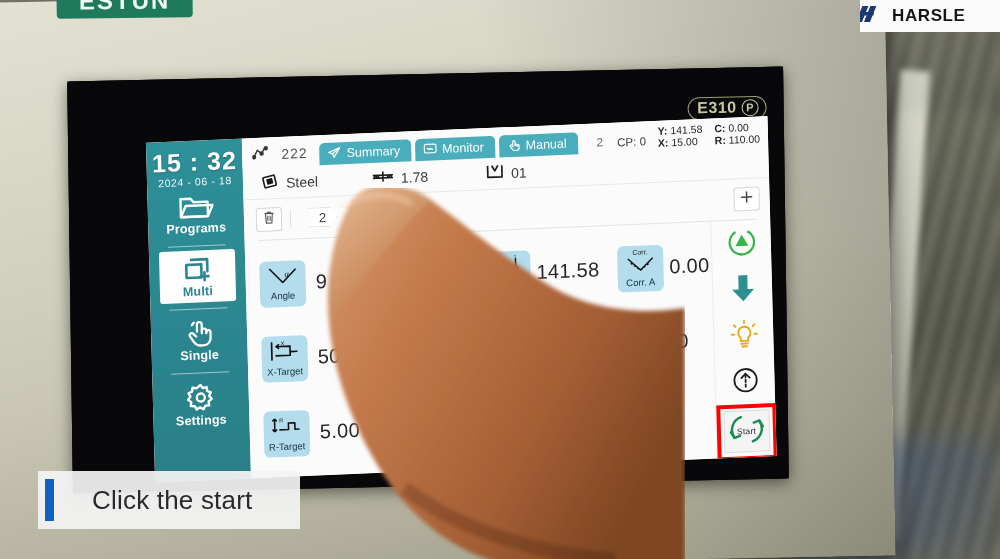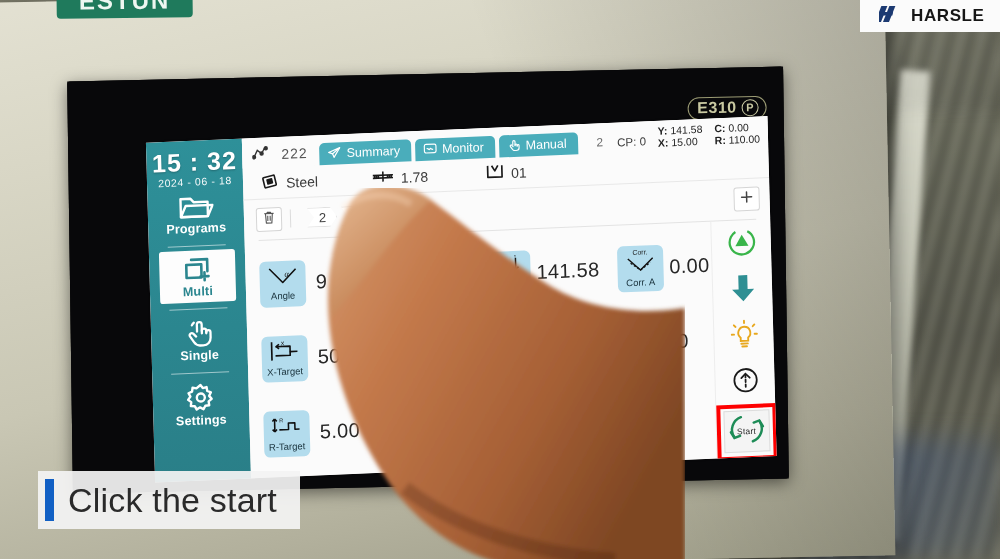--- a/index.html
+++ b/index.html
@@ -179,31 +179,31 @@
     border: 4px solid #fe0000; pointer-events: none;
   }
   .start-text { position: absolute; font-size: 8.5px; color: #2a2a2a; letter-spacing: .2px; }
 
   
   .finger { position: absolute; left: 255px; top: 188px; width: 430px; height: 380px; pointer-events: none; }
 
   
   .harsle {
     position: absolute; right: 0; top: 0; width: 140px; height: 32px;
-    background: #fbfbfb; display: flex; align-items: center; gap: 6px; padding-left: 19px;
+    background: #fbfbfb; display: flex; align-items: center; gap: 6px; padding-left: 0;
   }
   .harsle-text { font-size: 17px; font-weight: 700; color: #161616; letter-spacing: .6px; }
 
   .caption {
     position: absolute; left: 38px; top: 471px; width: 262px; height: 58px;
     background: rgba(243,243,243,0.93);
     display: flex; align-items: center;
   }
   .caption-bar { width: 9px; height: 42px; background: #1260c4; margin: 0 14px 0 7px; flex: 0 0 9px; }
-  .caption-text { font-size: 34px; color: #2a2a2a; letter-spacing: .2px; }
+  .caption-text { font-size: 26px; color: #2a2a2a; letter-spacing: .2px; margin-left: 24px; }
 </style>
 </head>
 <body>
 
 <div id="stage">
 
   <div class="bg-scene">
     <div class="bg-rack"></div>
     <div class="bg-postr"></div>
     <div class="bg-lowblue"></div>

